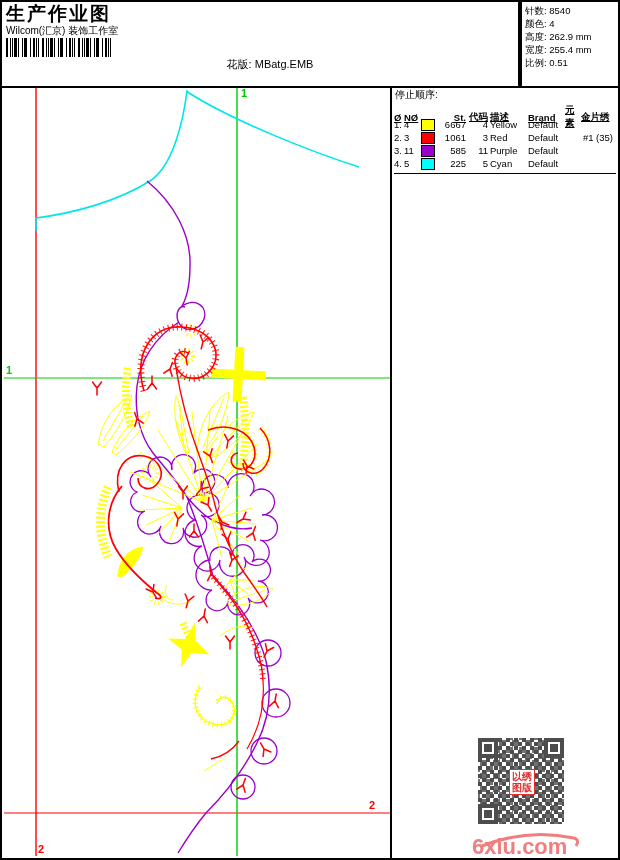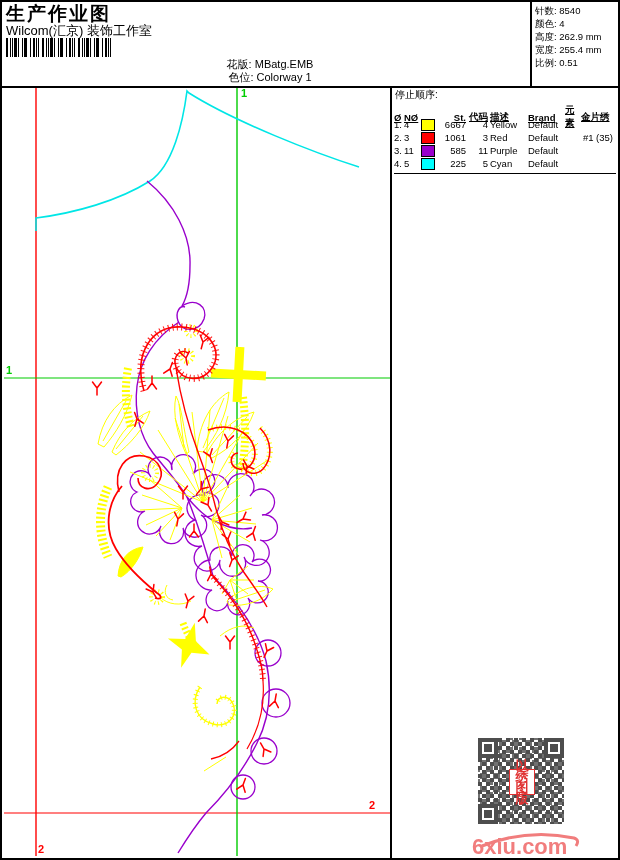--- a/index.html
+++ b/index.html
@@ -2,73 +2,69 @@
 <html><head>
 <meta charset="utf-8">
 <style>
   html,body{margin:0;padding:0;background:#888;}
   .page{width:620px;height:860px;background:#fff;border:2px solid #000;box-sizing:border-box;
         position:relative;font-family:"Liberation Sans",sans-serif;color:#000;overflow:hidden;margin:0 auto;}
   
   .hdr{position:absolute;left:0;top:0;width:616px;height:84px;border-bottom:2px solid #000;}
   .hdr-left{position:absolute;left:0;top:0;width:536px;height:84px;padding:1px 4px;box-sizing:border-box;}
   .w-title{font-size:19px;font-weight:bold;letter-spacing:2px;line-height:21px;}
-  .w-sub{font-size:13px;line-height:13px;}
+  .w-sub{font-size:10px;line-height:13px;}
   .barcode{width:106px;height:19px;margin:1px 0 1px 0;
      background-image:
        repeating-linear-gradient(90deg,#000 0 1px,transparent 1px 4px),
        repeating-linear-gradient(90deg,#000 0 2px,transparent 2px 9px),
        repeating-linear-gradient(90deg,#000 0 1px,transparent 1px 6px);}
   .meta{font-size:11px;line-height:13px;text-align:center;}
-  .info{position:absolute;left:528px;top:0;width:80px;height:84px;border-left:2px solid #000000;
+  .info{position:absolute;left:516px;top:0;width:80px;height:84px;border-left:4px solid #000000;
         padding:2px 0 0 3px;box-sizing:border-box;font-size:9.5px;line-height:13px;}
   .info div{white-space:nowrap;}
   
   .rpanel{position:absolute;left:388px;top:84px;width:212px;height:772px;border-left:2px solid #000;box-sizing:border-box;}
   .seq-title{font-size:10px;padding:2px 0 0 3px;}
   .seq-table{margin:2px 0 0 2px;font-size:9.5px;border-bottom:1px solid #000;padding-bottom:3px;width:222px;}
   .seq-row{display:grid;grid-template-columns:10px 17px 19px 28px 22px 38px 37px 16px 34px;align-items:center;height:13px;}
   .seq-head{font-weight:bold;height:14px;}
   .seq-head span{text-decoration:underline;}
   .cr{text-align:right;padding-right:2px;}
   .sw{width:12px;height:10px;border:1px solid #000;}
   
   .qr{position:absolute;left:86px;top:652px;width:86px;height:86px;background:
         conic-gradient(#4d4d4d 25%,#fff 0 50%,#4d4d4d 0 75%,#fff 0) 0 0/8px 8px;}
   .qr:before{content:"";position:absolute;inset:0;background:
         conic-gradient(#4d4d4d 25%,transparent 0 50%,#4d4d4d 0 75%,transparent 0) 2px 2px/13px 13px;opacity:.8;}
   .fp{position:absolute;width:12px;height:12px;border:4px solid #4d4d4d;background:#fff;}
   .fp i{position:absolute;left:2px;top:2px;width:8px;height:8px;background:#4d4d4d;display:block;}
   .fp.tl{left:0;top:0}.fp.tr{right:0;top:0}.fp.bl{left:0;bottom:0}
   .stamp{position:absolute;left:31px;top:31px;width:24px;height:24px;background:#fff;border:1.5px solid #e03030;
-         color:#e03030;font-size:13px;line-height:11px;font-weight:bold;text-align:center;
+         color:#e03030;font-size:10px;line-height:11px;font-weight:bold;text-align:center;
          display:flex;align-items:center;justify-content:center;letter-spacing:0;}
   .stamp span{display:block;width:20px;word-break:break-all;}
   .logo{position:absolute;left:78px;top:740px;width:120px;height:32px;}
   
   .canvas{position:absolute;left:0;top:84px;width:390px;height:772px;}
   svg text{font-family:"Liberation Sans",sans-serif;}
 </style>
 </head>
 <body>
 
 <div class="page">
 
   <div class="hdr">
     <div class="hdr-left">
       <div class="w-title">生产作业图</div>
       <div class="w-sub">Wilcom(汇京) 装饰工作室</div>
       <div class="barcode"></div>
       <div class="meta">
         <span>花版:</span>
         <span>MBatg.EMB</span>
-      </div>
-      <div class="meta">
-        <span>色位:</span>
-        <span>Colorway 1</span>
       </div>
     </div>
     <div class="info">
       <div><span>针数:</span> <span>8540</span></div>
       <div><span>颜色:</span> <span>4</span></div>
       <div><span>高度:</span> <span>262.9 mm</span></div>
       <div><span>宽度:</span> <span>255.4 mm</span></div>
       <div><span>比例:</span> <span>0.51</span></div>
     </div>
   </div>

